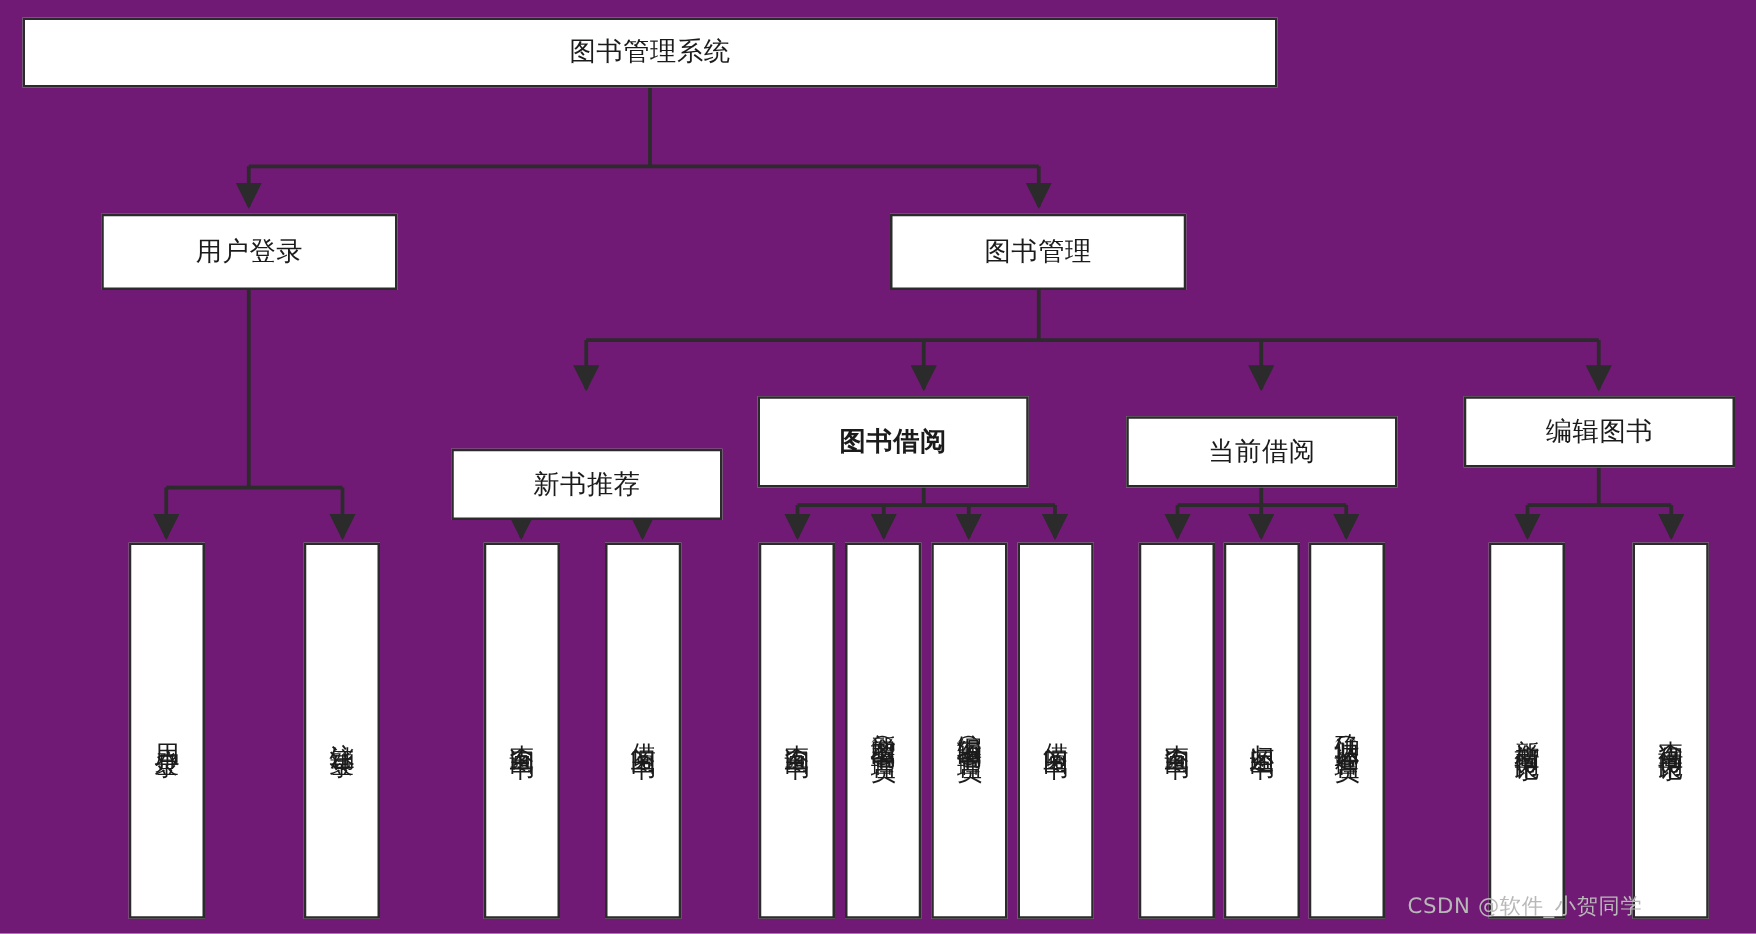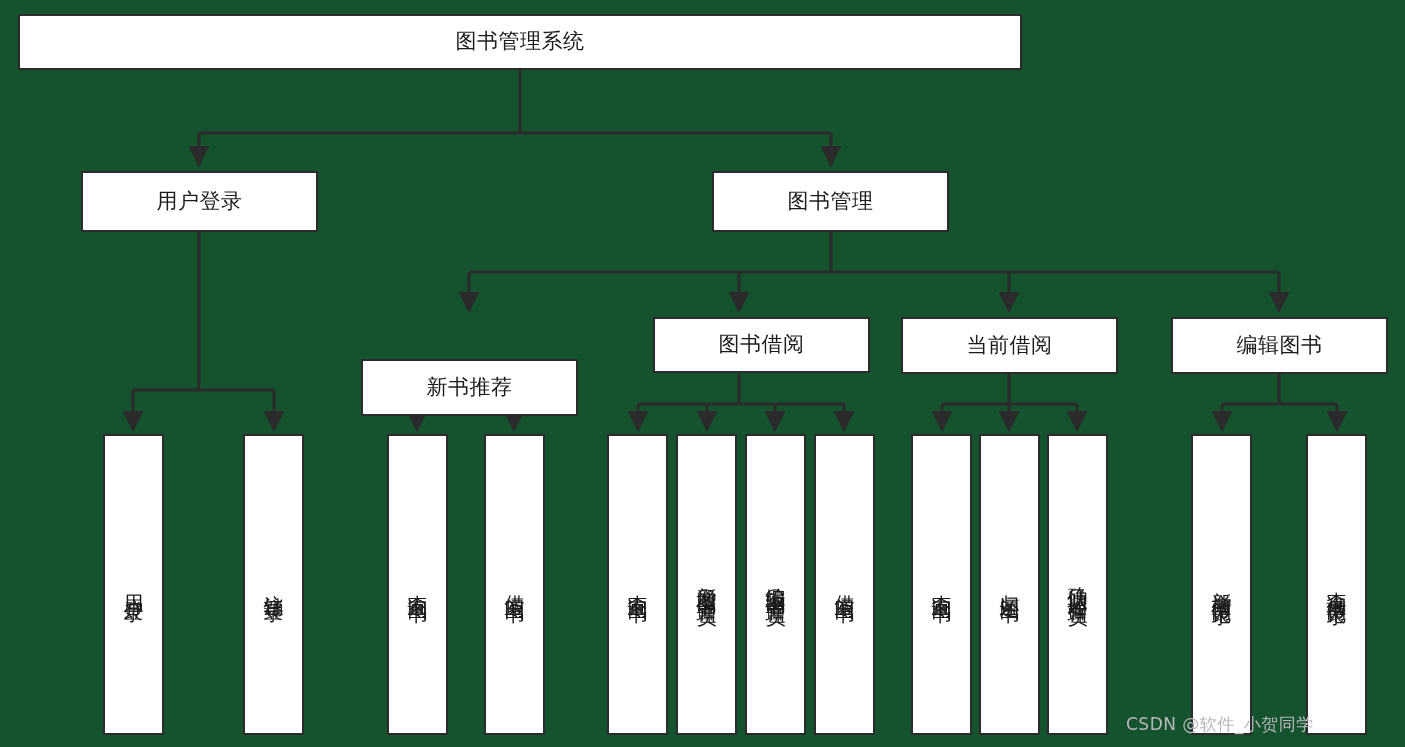--- a/index.html
+++ b/index.html
@@ -8,21 +8,21 @@
     padding: 0;
     background: #ffffff;
   }
   body {
     font-family: "DejaVu Sans", "Liberation Sans", sans-serif;
   }
   #diagram-root {
     position: relative;
     width: 1405px;
     height: 747px;
-    background: #14532d;
+    background: #701a75;
     overflow: hidden;
   }
   #flow-svg {
     position: absolute;
     left: 0;
     top: 0;
     width: 1405px;
     height: 747px;
   }
   .node-box {
@@ -126,24 +126,24 @@
   <div class="node-box" style="left:81px; top:171px; width:237px; height:61px;">
     <span class="node-label-h">用户登录</span>
   </div>
   <div class="node-box" style="left:712px; top:171px; width:237px; height:61px;">
     <span class="node-label-h">图书管理</span>
   </div>
 
   <div class="node-box" style="left:361px; top:317px; width:217px; height:57px;margin-top:42px;">
     <span class="node-label-h">新书推荐</span>
   </div>
-  <div class="node-box" style="left:653px; top:317px; width:217px; height:56px;">
+  <div class="node-box" style="left:606px; top:317px; width:217px; height:73px;font-weight:bold;">
     <span class="node-label-h">图书借阅</span>
   </div>
-  <div class="node-box" style="left:901px; top:317px; width:217px; height:57px;font-family:Liberation Serif, serif;">
+  <div class="node-box" style="left:901px; top:333px; width:217px; height:57px;font-family:Liberation Serif, serif;">
     <span class="node-label-h">当前借阅</span>
   </div>
   <div class="node-box" style="left:1171px; top:317px; width:217px; height:57px;">
     <span class="node-label-h">编辑图书</span>
   </div>
 
   <div class="node-box" style="left:103px; top:434px; width:61px; height:301px;">
     <span class="node-label-v">用户登录</span>
   </div>
   <div class="node-box" style="left:243px; top:434px; width:61px; height:301px;">

